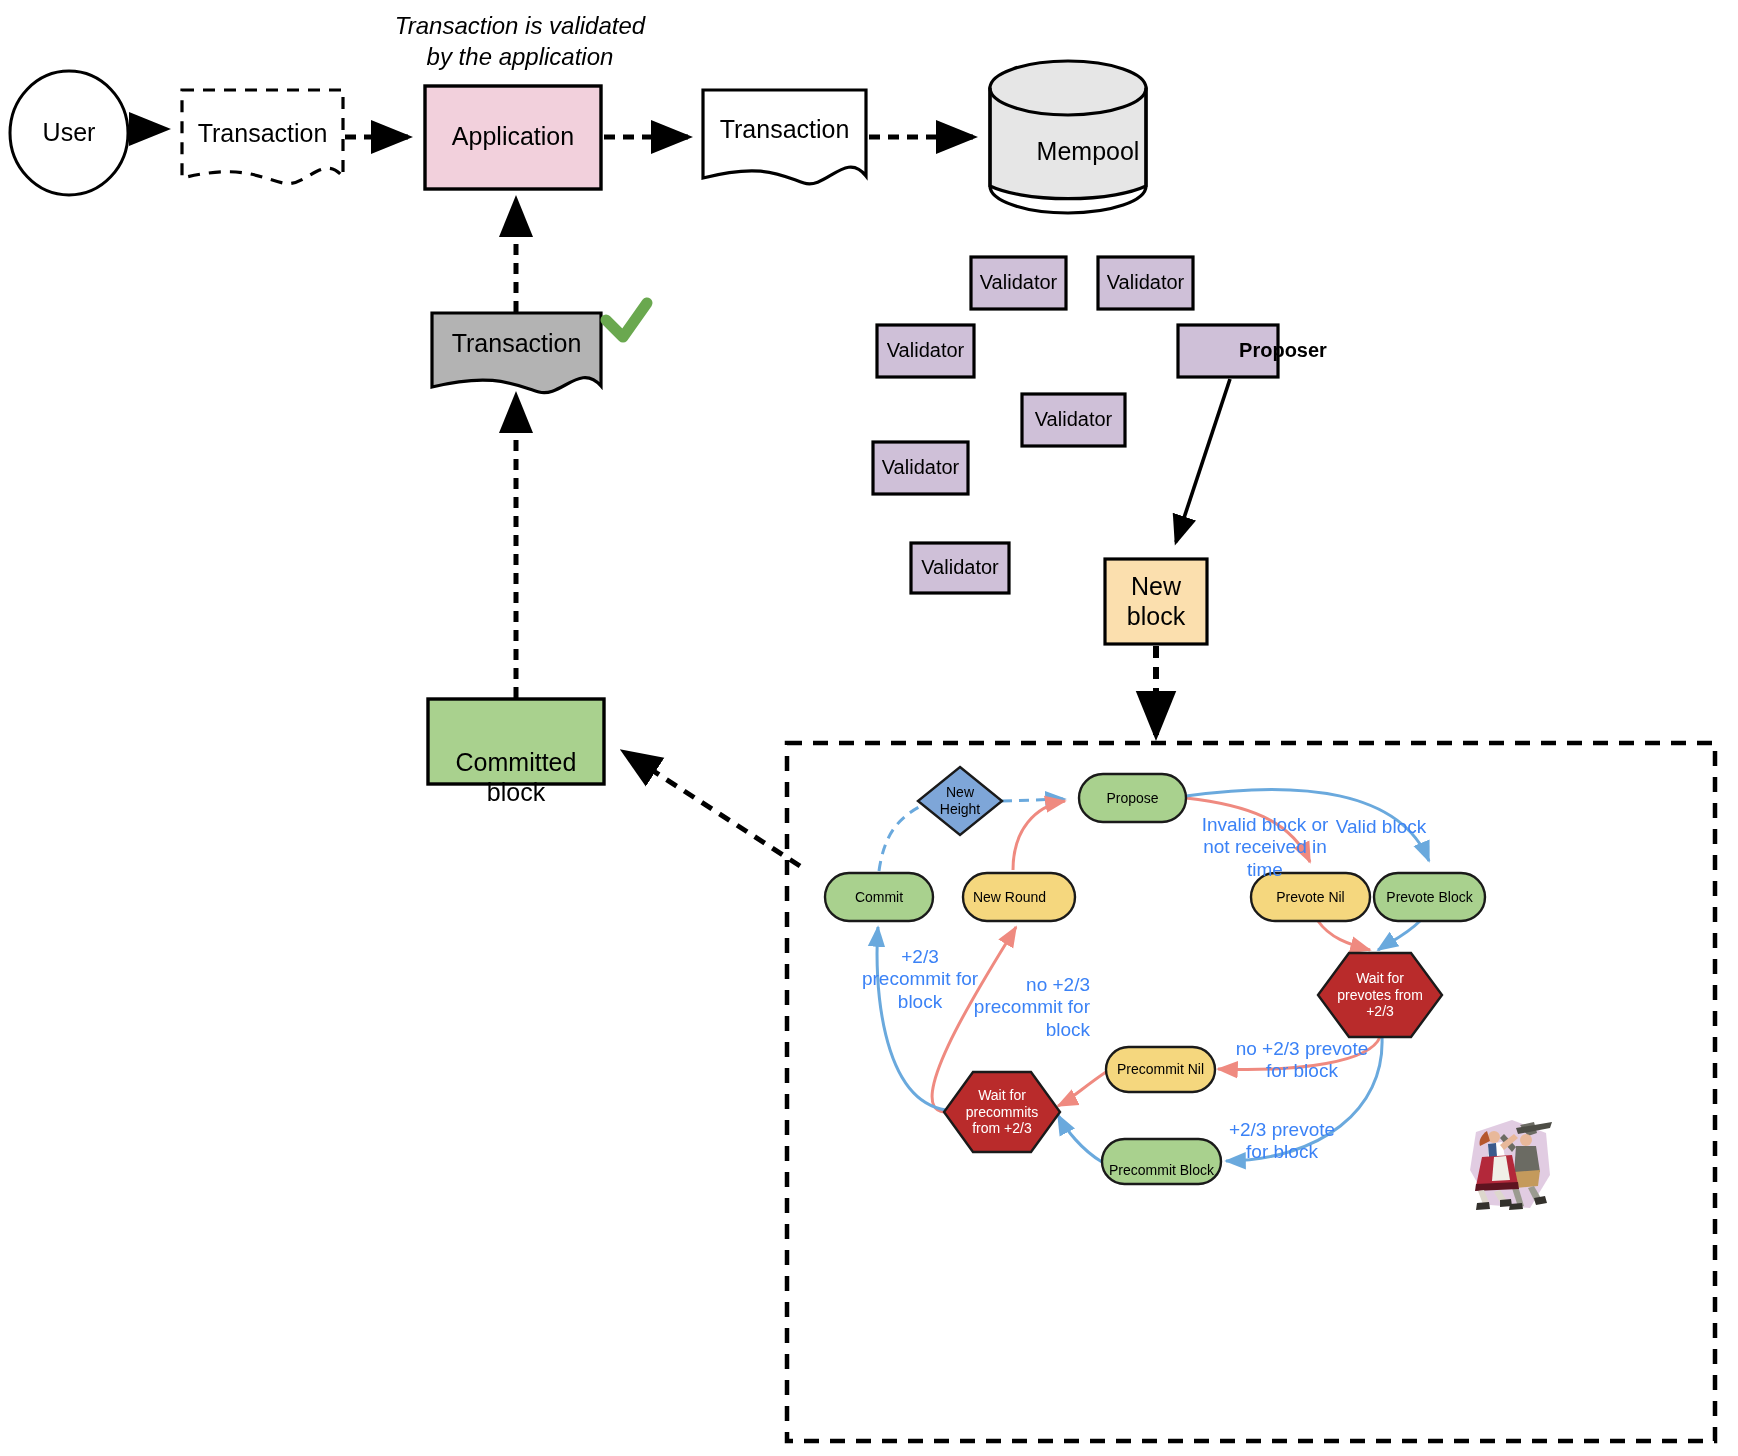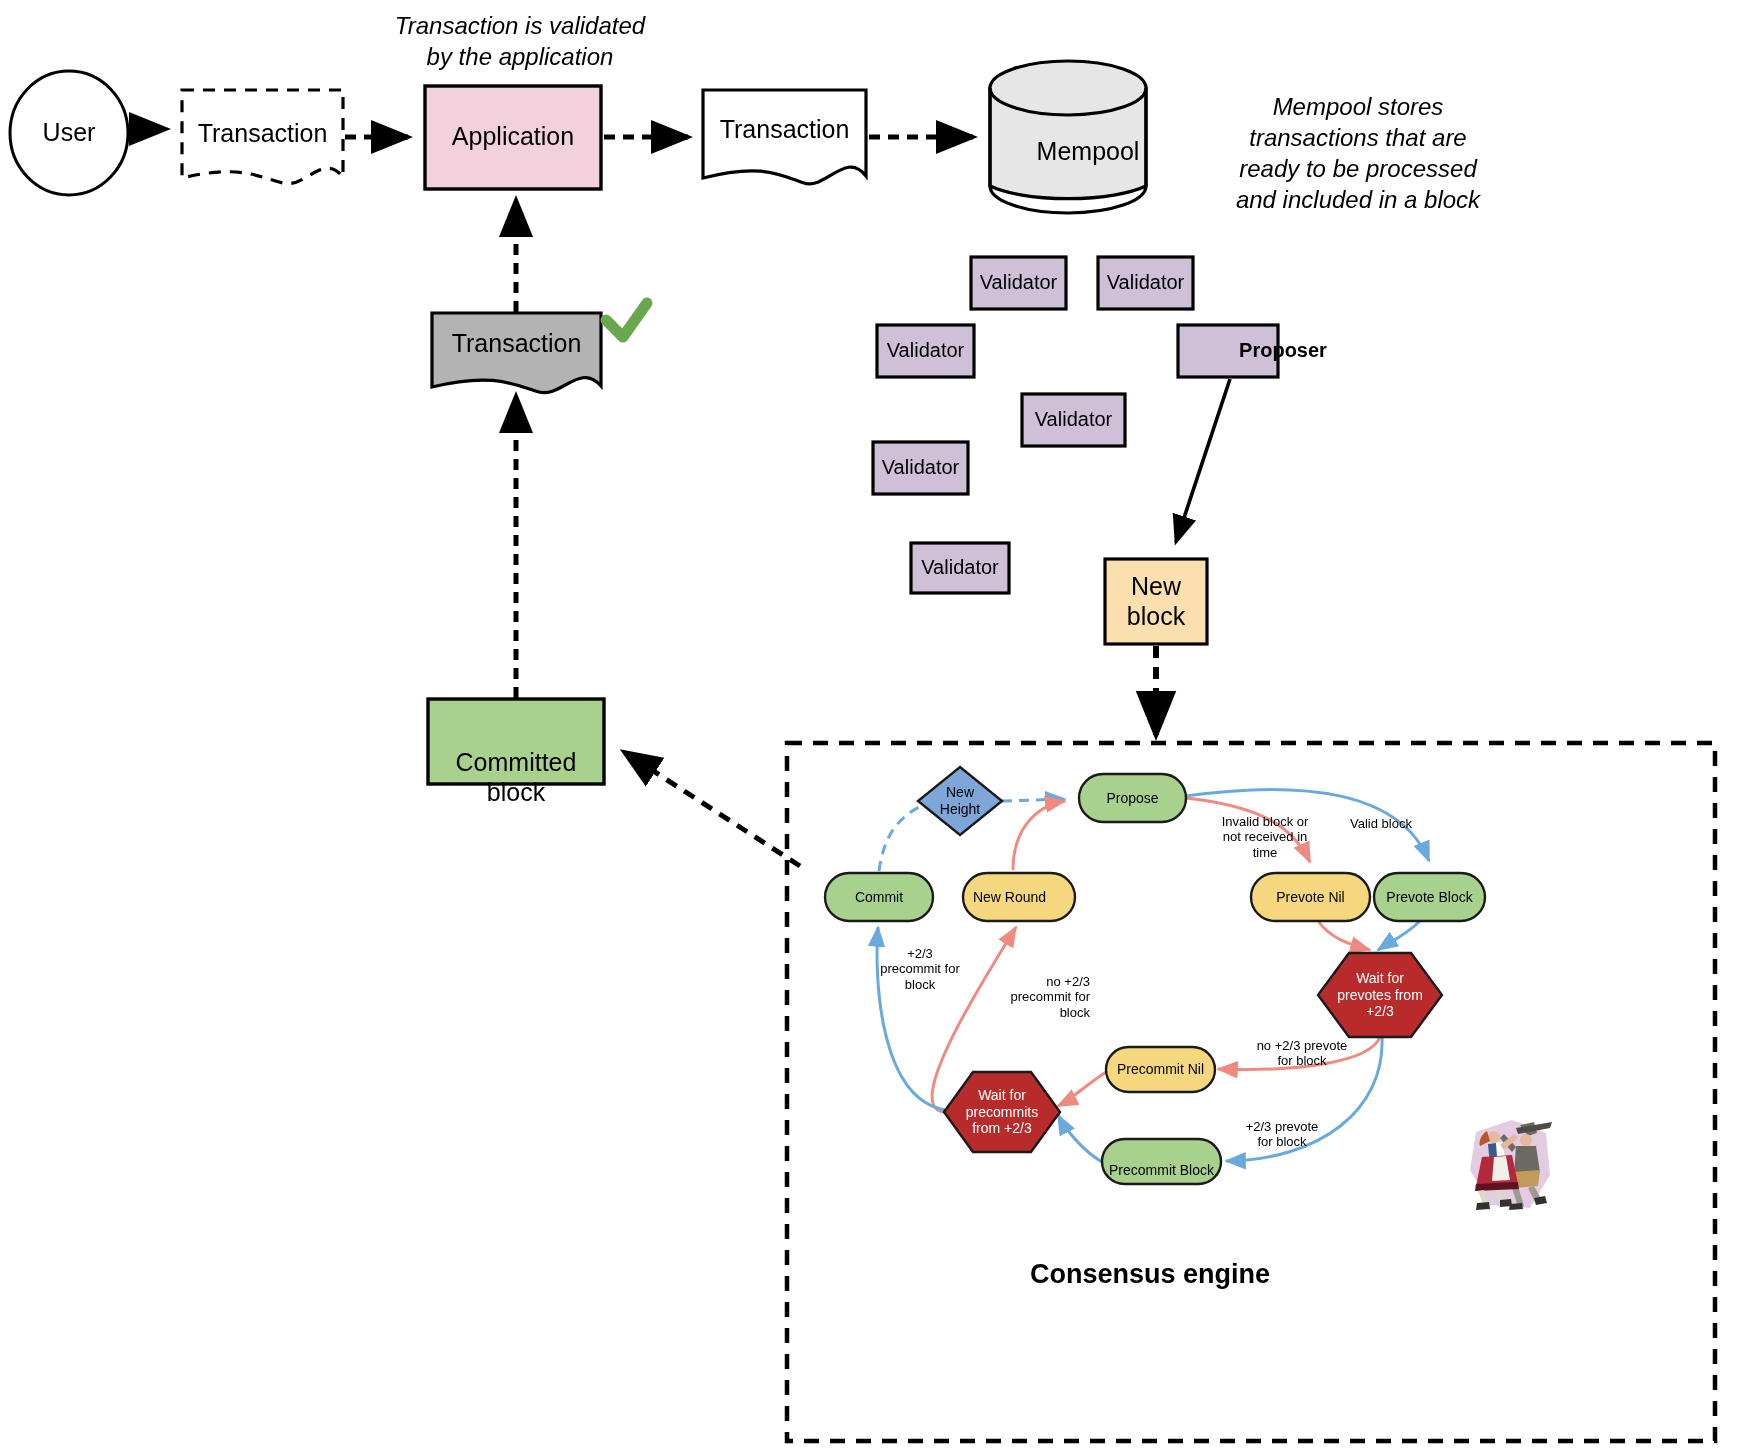--- a/index.html
+++ b/index.html
@@ -31,21 +31,21 @@
     align-items: center;
     justify-content: center;
     text-align: center;
     color: #000000;
     pointer-events: none;
     line-height: 1.18;
   }
   .big-label   { font-size: 25px; }
   .sm-label    { font-size: 20px; }
   .fsm-label   { font-size: 14px; }
-  .fsm-edge    { font-size: 13px; color: #000000; }
+  .fsm-edge    { font-size: 19px; color: #3b82f6; }
   .note        { font-size: 24px; font-style: italic; color: #000; line-height: 1.3; }
   .bold        { font-weight: bold; }
   .engine-title{ font-size: 27px; font-weight: bold; }
 </style>
 </head>
 <body>
 
 <div id="canvas">
 
   <svg id="svg-layer" viewBox="0 0 1738 1456">
@@ -210,24 +210,20 @@
       <path d="M1484,1190 L1490,1205 L1484,1207 L1478,1191 Z" fill="#ddd7cd"></path>
       <path d="M1500,1190 L1508,1202 L1502,1206 L1494,1192 Z" fill="#ddd7cd"></path>
       <path d="M1477,1203 L1489,1202 L1490,1209 L1476,1210 Z" fill="#33312c"></path>
       <path d="M1500,1200 L1511,1199 L1512,1206 L1500,1207 Z" fill="#33312c"></path>
       <path d="M1500,1145 L1514,1134 L1518,1138 L1504,1150 Z" fill="#e8b89a"></path>
     </g>
   </svg>
 
   <div class="node-label note" style="left:380px; top:6px; width:280px; height:70px; white-space:pre-line;">Transaction is validated
 by the application</div>
-  <div class="node-label note" style="left:1228px; top:88px; width:260px; height:130px; white-space:pre-line;">Mempool stores
-transactions that are
-ready to be processed
-and included in a block</div>
 
   <div class="node-label big-label" style="left:10px; top:105px; width:118px; height:56px;">User</div>
   <div class="node-label big-label" style="left:182px; top:109px; width:161px; height:50px;">Transaction</div>
   <div class="node-label big-label" style="left:425px; top:112px; width:176px; height:50px;">Application</div>
   <div class="node-label big-label" style="left:703px; top:105px; width:163px; height:50px;">Transaction</div>
   <div class="node-label big-label" style="left:990px; top:127px; width:156px; height:50px;margin-left:20px;">Mempool</div>
   <div class="node-label big-label" style="left:432px; top:319px; width:169px; height:50px;">Transaction</div>
   <div class="node-label big-label" style="left:1105px; top:559px; width:102px; height:85px; white-space:pre-line;">New
 block</div>
   <div class="node-label big-label" style="left:428px; top:699px; width:176px; height:85px; white-space:pre-line;margin-top:36px;">Committed
@@ -271,15 +267,14 @@
       <div class="node-label fsm-edge" style="left: 1222px; top: 1119px; width: 120px; white-space: pre-line; display: block; text-align: center;">+2/3 prevote
 for block</div>
       <div class="node-label fsm-edge" style="left: 970px; top: 974px; width: 120px; white-space: pre-line; display: block; text-align: right;">no +2/3
 precommit for
 block</div>
       <div class="node-label fsm-edge" style="left: 860px; top: 946px; width: 120px; white-space: pre-line; display: block; text-align: center;">+2/3
 precommit for
 block</div>
     </div>
 
-  <div class="node-label engine-title" style="left:1012px; top:1255px; width:276px; height:40px;">Consensus engine</div>
 
 </div>
 
 </body></html>

